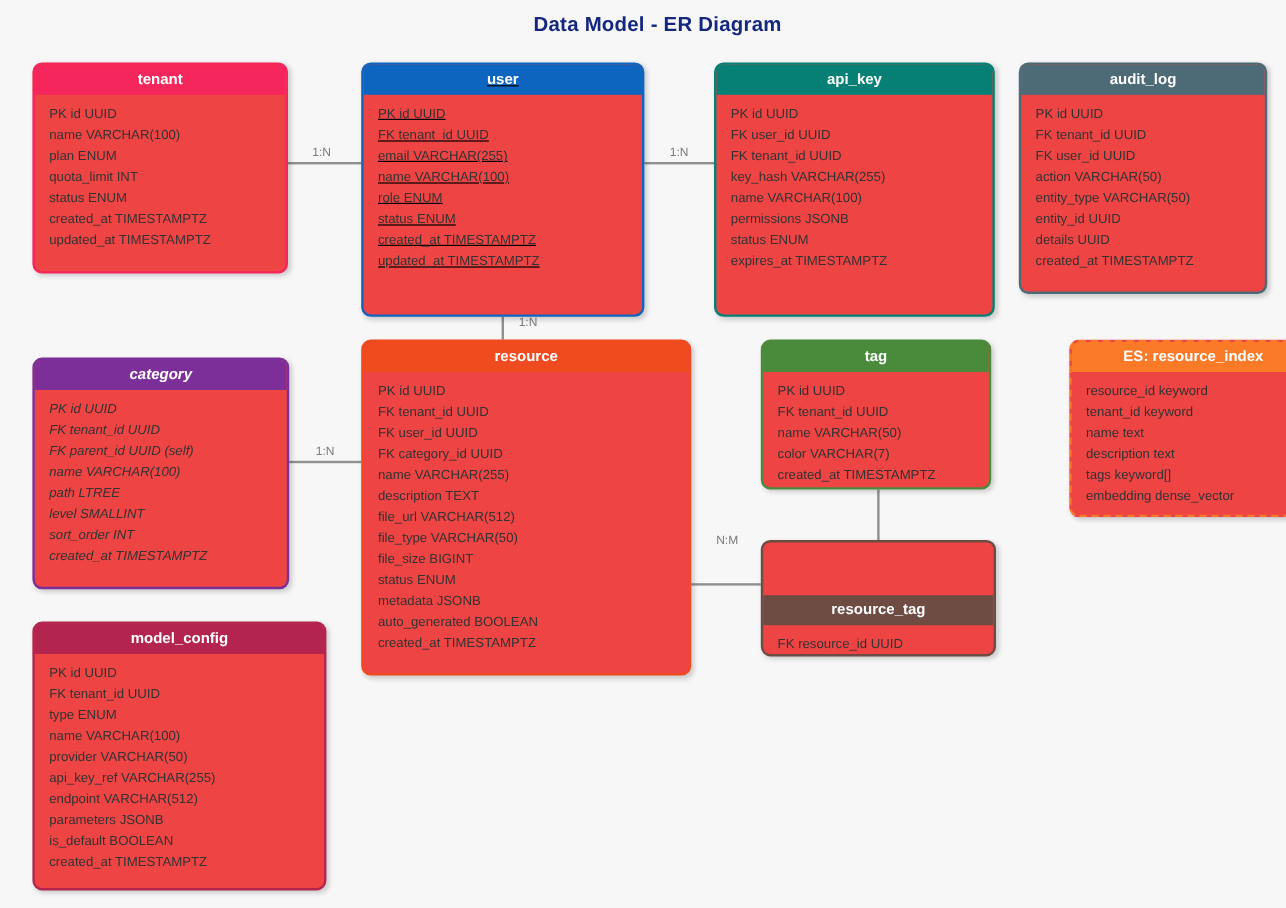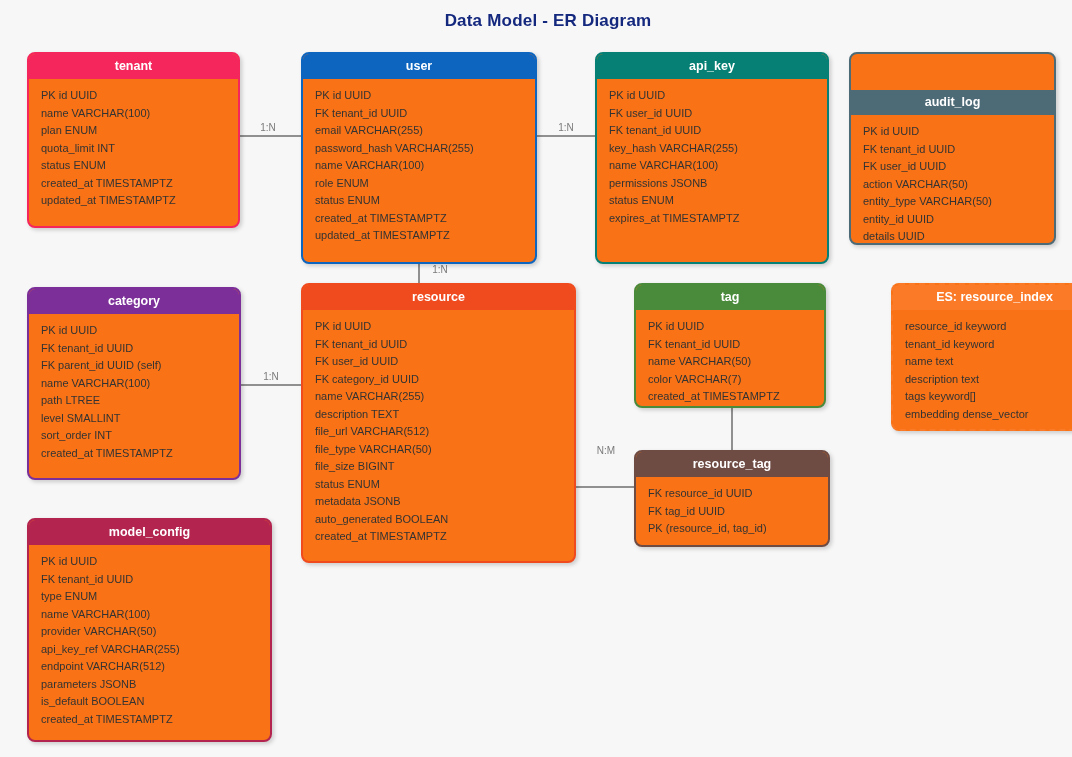--- a/index.html
+++ b/index.html
@@ -17,21 +17,21 @@
     text-align: center;
     font-size: 17px;
     font-weight: bold;
     color: #14287e;
     letter-spacing: 0.2px;
     padding-left: 24px;
   }
   #diagram { position: absolute; left: 0; top: 0; width: 1072px; height: 757px; }
   .entity {
     position: absolute;
-    background: #f97316;
+    background: #ef4444;
     border-width: 2px;
     border-style: solid;
     border-radius: 8px;
     box-shadow: 2px 2px 4px rgba(0,0,0,0.18);
     overflow: hidden;
   }
   .entity-header {
     height: 25px;
     line-height: 25px;
     text-align: center;
@@ -76,27 +76,26 @@
       <div class="entity-body">
         <div class="field-row">PK id UUID</div>
         <div class="field-row">name VARCHAR(100)</div>
         <div class="field-row">plan ENUM</div>
         <div class="field-row">quota_limit INT</div>
         <div class="field-row">status ENUM</div>
         <div class="field-row">created_at TIMESTAMPTZ</div>
         <div class="field-row">updated_at TIMESTAMPTZ</div>
       </div>
     </div>
-    <div class="entity" style="left: 301px; top: 52px; width: 236px; height: 212px; border-color: rgb(13, 101, 191); border-style: solid;">
+    <div class="entity" style="left: 301px; top: 52px; width: 236px; height: 212px; border-color: rgb(13, 101, 191); border-style: solid; text-decoration: underline;">
       <div class="entity-header" style="background: rgb(13, 101, 191);">user</div>
       <div class="entity-body">
         <div class="field-row">PK id UUID</div>
         <div class="field-row">FK tenant_id UUID</div>
         <div class="field-row">email VARCHAR(255)</div>
-        <div class="field-row">password_hash VARCHAR(255)</div>
         <div class="field-row">name VARCHAR(100)</div>
         <div class="field-row">role ENUM</div>
         <div class="field-row">status ENUM</div>
         <div class="field-row">created_at TIMESTAMPTZ</div>
         <div class="field-row">updated_at TIMESTAMPTZ</div>
       </div>
     </div>
     <div class="entity" style="left: 595px; top: 52px; width: 234px; height: 212px; border-color: rgb(6, 128, 116); border-style: solid;">
       <div class="entity-header" style="background: rgb(6, 128, 116);">api_key</div>
       <div class="entity-body">
@@ -104,33 +103,33 @@
         <div class="field-row">FK user_id UUID</div>
         <div class="field-row">FK tenant_id UUID</div>
         <div class="field-row">key_hash VARCHAR(255)</div>
         <div class="field-row">name VARCHAR(100)</div>
         <div class="field-row">permissions JSONB</div>
         <div class="field-row">status ENUM</div>
         <div class="field-row">expires_at TIMESTAMPTZ</div>
       </div>
     </div>
     <div class="entity" style="left: 849px; top: 52px; width: 207px; height: 193px; border-color: rgb(77, 106, 119); border-style: solid;">
-      <div class="entity-header" style="background: rgb(77, 106, 119); margin-top: 36px;">audit_log</div>
+      <div class="entity-header" style="background: rgb(77, 106, 119);">audit_log</div>
       <div class="entity-body">
         <div class="field-row">PK id UUID</div>
         <div class="field-row">FK tenant_id UUID</div>
         <div class="field-row">FK user_id UUID</div>
         <div class="field-row">action VARCHAR(50)</div>
         <div class="field-row">entity_type VARCHAR(50)</div>
         <div class="field-row">entity_id UUID</div>
         <div class="field-row">details UUID</div>
         <div class="field-row">created_at TIMESTAMPTZ</div>
       </div>
     </div>
-    <div class="entity" style="left: 27px; top: 287px; width: 214px; height: 193px; border-color: rgb(124, 47, 153); border-style: solid;">
+    <div class="entity" style="left: 27px; top: 298px; width: 214px; height: 193px; border-color: rgb(124, 47, 153); border-style: solid; font-style: italic;">
       <div class="entity-header" style="background: rgb(124, 47, 153);">category</div>
       <div class="entity-body">
         <div class="field-row">PK id UUID</div>
         <div class="field-row">FK tenant_id UUID</div>
         <div class="field-row">FK parent_id UUID (self)</div>
         <div class="field-row">name VARCHAR(100)</div>
         <div class="field-row">path LTREE</div>
         <div class="field-row">level SMALLINT</div>
         <div class="field-row">sort_order INT</div>
         <div class="field-row">created_at TIMESTAMPTZ</div>
@@ -169,21 +168,21 @@
       <div class="entity-body">
         <div class="field-row">resource_id keyword</div>
         <div class="field-row">tenant_id keyword</div>
         <div class="field-row">name text</div>
         <div class="field-row">description text</div>
         <div class="field-row">tags keyword[]</div>
         <div class="field-row">embedding dense_vector</div>
       </div>
     </div>
     <div class="entity" style="left: 634px; top: 450px; width: 196px; height: 97px; border-color: rgb(110, 75, 67); border-style: solid;">
-      <div class="entity-header" style="background: rgb(110, 75, 67);">resource_tag</div>
+      <div class="entity-header" style="background: rgb(110, 75, 67); margin-top: 44px;">resource_tag</div>
       <div class="entity-body">
         <div class="field-row">FK resource_id UUID</div>
         <div class="field-row">FK tag_id UUID</div>
         <div class="field-row">PK (resource_id, tag_id)</div>
       </div>
     </div>
     <div class="entity" style="left: 27px; top: 518px; width: 245px; height: 224px; border-color: rgb(179, 36, 79); border-style: solid;">
       <div class="entity-header" style="background: rgb(179, 36, 79);">model_config</div>
       <div class="entity-body">
         <div class="field-row">PK id UUID</div>

